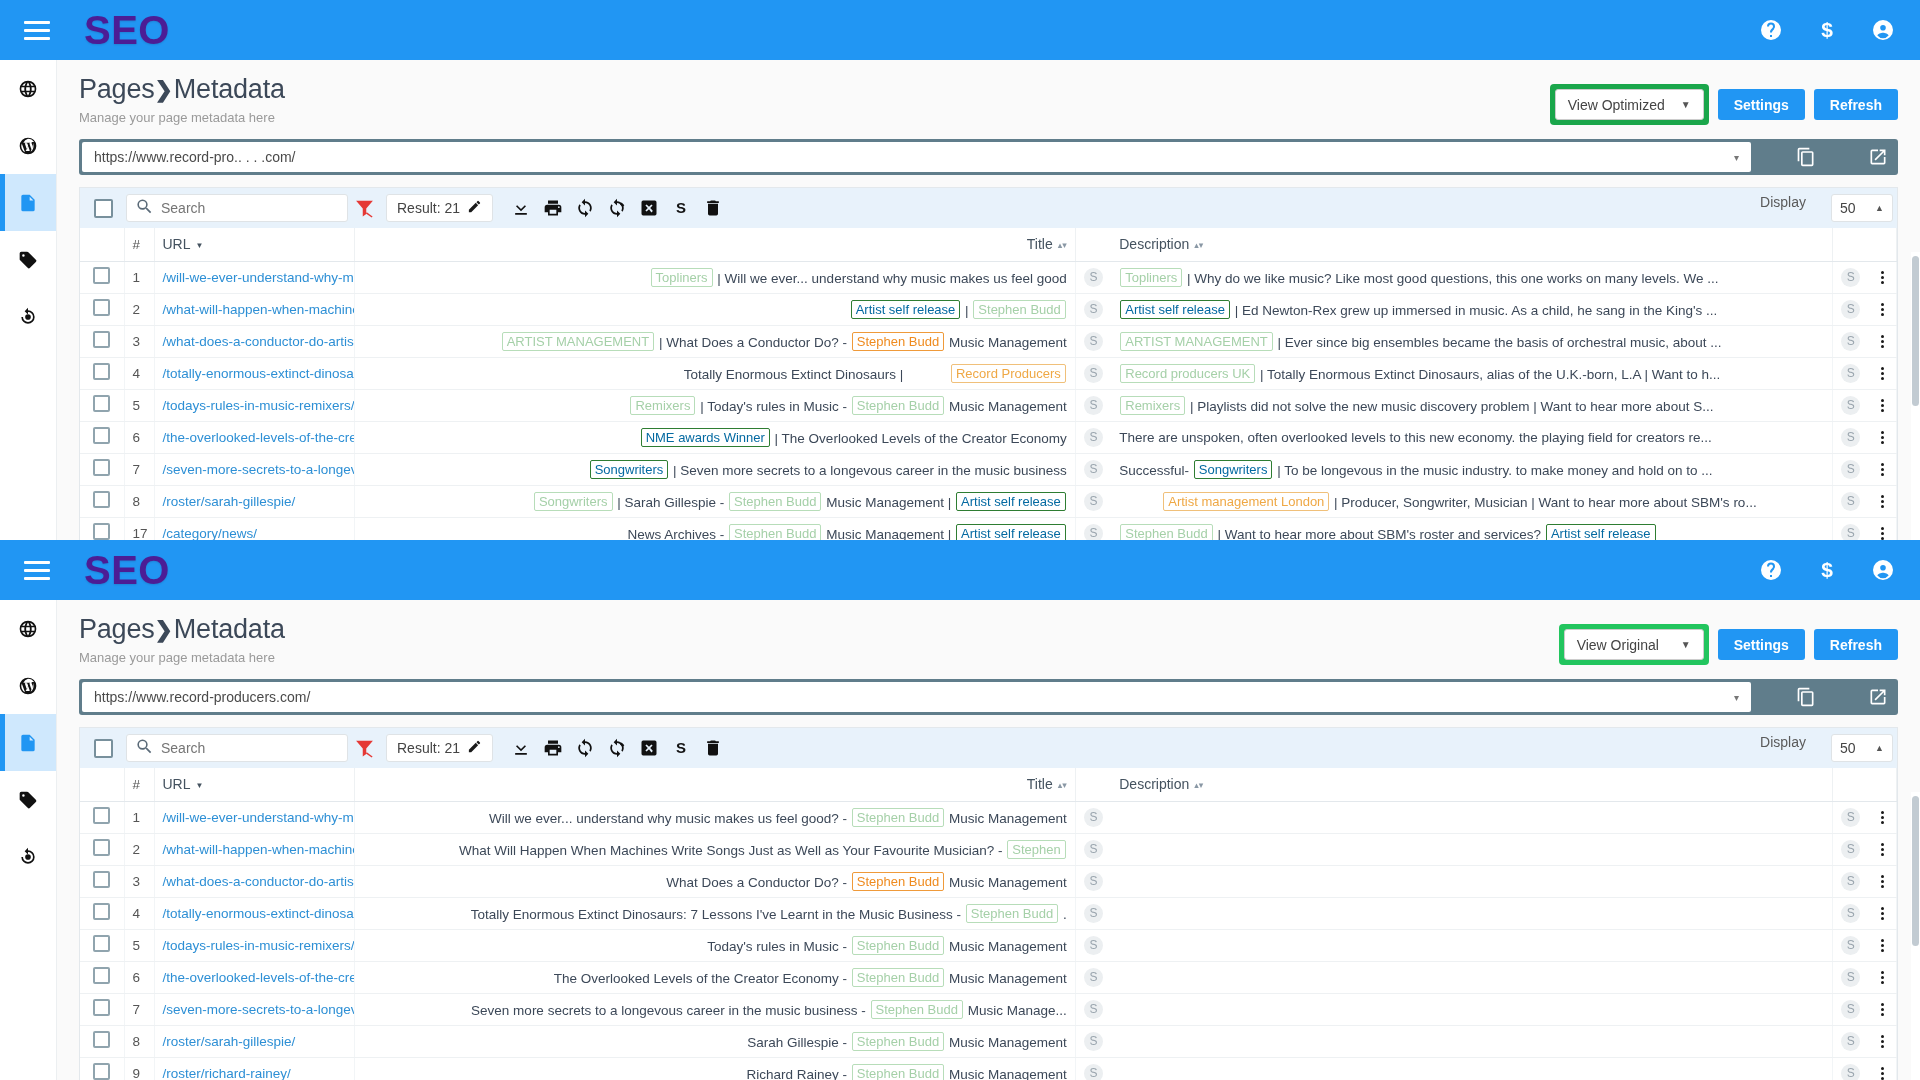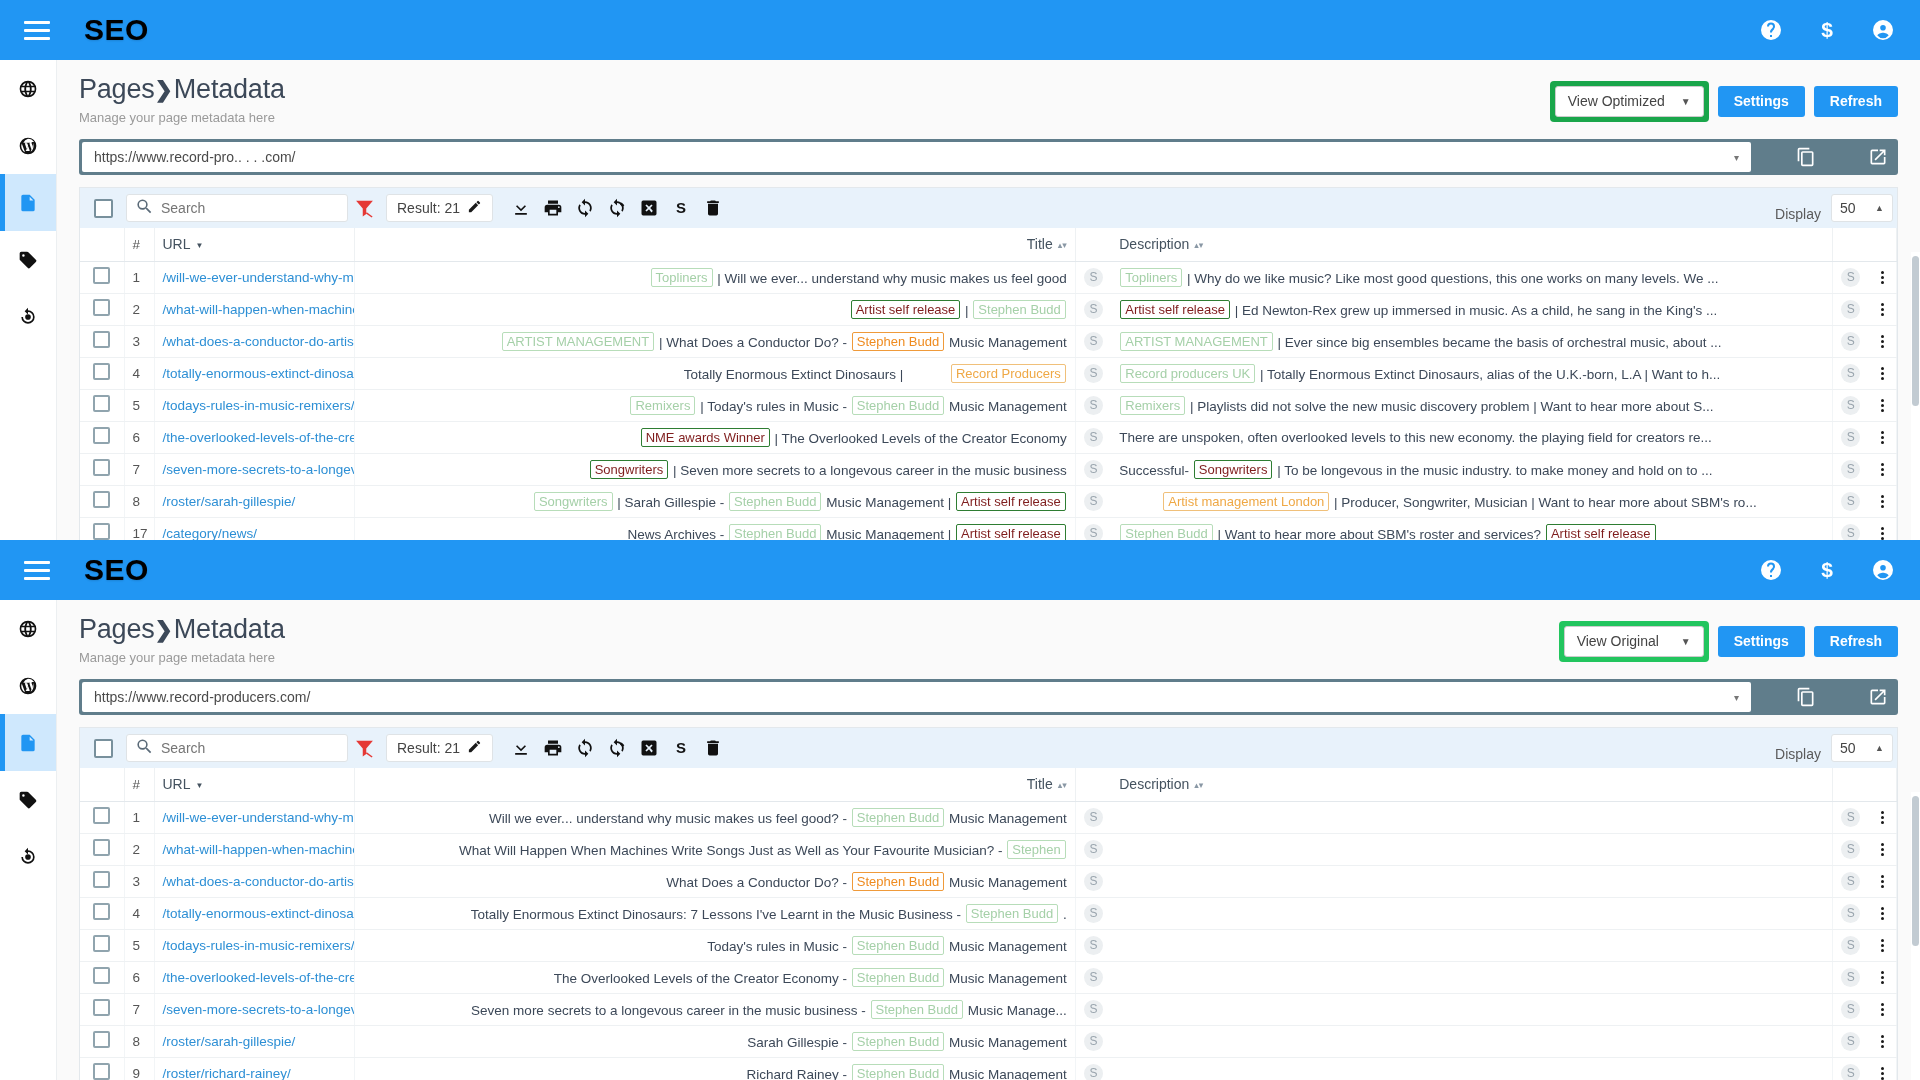--- a/index.html
+++ b/index.html
@@ -19,21 +19,21 @@
   .appbar {
     height:60px; background:#2196f3; display:flex; align-items:center;
     padding:0 24px; position:relative; z-index:5;
   }
   .hamburger { width:30px; height:30px; display:flex; flex-direction:column;
     justify-content:center; gap:5px; cursor:pointer; margin-right:30px;}
   .hamburger span { display:block; height:3px; background:#fff; border-radius:1px; }
   .hamburger span:nth-child(1){width:26px;}
   .hamburger span:nth-child(2){width:26px;}
   .hamburger span:nth-child(3){width:26px;}
-  .brand { color:#000000; font-size:30px; font-weight:bold; letter-spacing:.5px;
+  .brand { color:#4c1d95; font-size:40px; font-weight:bold; letter-spacing:.5px;
            text-shadow:0 1px 2px rgba(0,0,0,.12); }
   .appbar-right { margin-left:auto; display:flex; align-items:center; gap:30px; }
   .appbar-right .ic { color:#fff; display:flex; align-items:center; justify-content:center;
       width:26px;height:26px;cursor:pointer; }
 
   
   .sidebar {
     position:absolute; left:0; top:60px; width:57px; bottom:0;
     background:#fff; border-right:1px solid #eceff1; z-index:4;
   }
@@ -42,21 +42,21 @@
   .side-item.active { background:#cfe8fd; }
   .side-item.active:before {
      content:""; position:absolute; left:0; top:0; bottom:0; width:5px; background:#2196f3;
   }
   .side-item svg { display:block; }
 
   
   .content { position:absolute; left:57px; top:60px; right:0; bottom:0;
      background:#fafafa; padding:14px 22px 0 22px; }
 
-  .headrow { display:flex; align-items:center; }
+  .headrow { display:flex; align-items:flex-end; }
   .titlewrap h1 { font-size:27px; font-weight:400; color:#3c4858; letter-spacing:-.2px;
        line-height:1.15; display:flex; align-items:center; }
   .titlewrap h1 .chev { font-weight:700; font-size:22px; margin:0 1px 0 0; }
   .titlewrap .sub { font-size:13px; color:#9a9a9a; margin-top:5px; }
 
   .headbtns { margin-left:auto; display:flex; align-items:center; gap:9px; padding-top:3px; }
   .hl-box { padding:5px; border-radius:4px; display:flex; }
   .selectbtn {
      background:#fff; border:1px solid #ccc; border-radius:3px; height:31px;
      display:flex; align-items:center; padding:0 12px; font-size:14px; color:#444;
@@ -91,21 +91,21 @@
   .searchbox { width:222px; height:28px; background:#fff; border:1px solid #dfe3e6; border-radius:3px;
      display:flex; align-items:center; padding:0 8px; gap:7px; }
   .searchbox input { border:none; outline:none; font-size:14px; color:#888; width:100%;
      font-family:"Liberation Sans", sans-serif; background:transparent; }
   .tb-ic { width:32px; display:flex; align-items:center; justify-content:center; cursor:pointer; }
   .resultchip { height:28px; border:1px solid #dfe3e6; background:#fff; border-radius:3px;
      display:flex; align-items:center; gap:7px; padding:0 10px; font-size:14px; color:#444;
      margin-left:6px; margin-right:10px; }
   .tb-icons { display:flex; align-items:center; gap:8px; margin-left:6px; }
   .tb-icons .ti { width:24px; height:24px; display:flex; align-items:center; justify-content:center; cursor:pointer; }
-  .display-wrap { margin-left:auto; display:flex; align-items:flex-end; gap:10px; padding-right:4px; }
+  .display-wrap { margin-left:auto; display:flex; align-items:flex-start; gap:25px; padding-right:4px; }
   .display-lbl { font-size:14px; color:#5a5a5a; }
   .display-sel { width:62px; height:28px; border:1px solid #dfe3e6; background:#fff; border-radius:3px;
      display:flex; align-items:center; justify-content:space-between; padding:0 8px; font-size:14px;
      color:#444; cursor:pointer; }
 
   table { width:100%; border-collapse:collapse; table-layout:fixed; }
   thead th {
      font-size:14px; font-weight:400; color:#44525f; text-align:left; height:33px;
      border-bottom:1px solid #e3e8ec; padding:0 8px; white-space:nowrap;
      border-right:1px solid #eef1f3;
@@ -122,21 +122,21 @@
   .c-url a { color:#2d8fd5; text-decoration:none; font-size:13.5px; }
   .sortic { display:inline-block; margin-left:5px; color:#8a98a5; font-size:9px; line-height:1; vertical-align:1px;}
   .sortic.desc { color:#44525f; font-size:8px; }
   .sbadge { display:inline-flex; width:19px;height:19px;border-radius:50%;
      background:#eceff1; color:#9aa5ae; font-size:12px; align-items:center; justify-content:center; }
   .dots { color:#222; font-size:15px; letter-spacing:0; line-height:6px; cursor:pointer; }
   .dots i { display:block; width:3px;height:3px;background:#1a1a1a;border-radius:50%;margin:2px auto; }
 
   .kw { display:inline-block; border:1px solid; border-radius:2px; padding:0px 4px;
         font-size:13px; line-height:17px; margin:0 1px; vertical-align:1px; }
-  .kw.g-solid { border-color:#2e7d32; color:#7f1d1d; }
+  .kw.g-solid { border-color:#2e7d32; color:#0369a1; }
   .kw.g-light  { border-color:#b7ddb9; color:#a5d0a8; }
   .kw.o-solid { border-color:#ef9a3a; color:#ef8b1f; }
   .kw.o-light { border-color:#f0c07a; color:#efa845;margin-left:44px; }
 
   .scroll-v { position:absolute; right:0; top:0; width:9px; background:#fff; }
   .scroll-thumb { position:absolute; right:1px; width:7px; border-radius:4px; background:#c2cbd2; }
   .row-clip { overflow:hidden; }
 </style>
 </head>
 <body>

